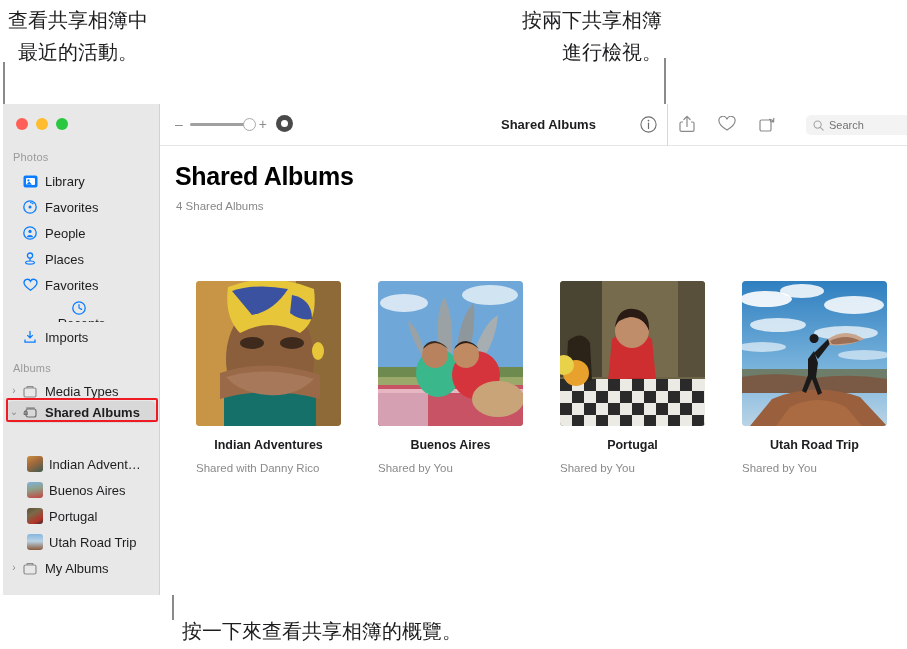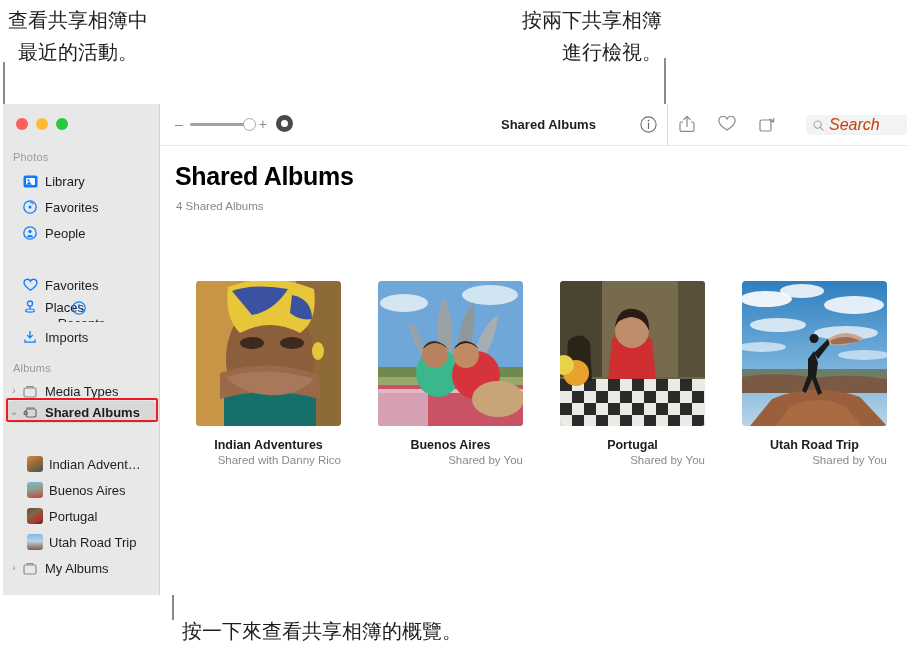--- a/index.html
+++ b/index.html
@@ -224,21 +224,21 @@
     width: 105px;
     height: 20px;
     background: #f3f3f3;
     border-radius: 5px;
     display: flex;
     align-items: center;
     padding: 0 7px;
     box-sizing: border-box;
     gap: 5px;
   }
-  #search-placeholder { font-size: 16px; color: #c2410c; font-style: italic; }
+  #search-placeholder { font-size: 11px; color: #737373; }
 
   
   #content {
     position: absolute;
     left: 157px;
     top: 42px;
     right: 0;
     bottom: 0;
     background: #ffffff;
     overflow: hidden;
@@ -276,22 +276,22 @@
     background: #cccccc;
   }
   .album-name {
     margin-top: 12px;
     text-align: center;
     font-size: 12.5px;
     font-weight: bold;
     color: #1d1d1f;
   }
   .album-sub {
-    margin-top: 2px;
-    text-align: right;
+    margin-top: 10px;
+    text-align: left;
     font-size: 11.5px;
     color: #8a8a8a;
   }
 </style>
 </head>
 <body>
 
 <div class="callout" id="callout-top-left">查看共享相簿中
 最近的活動。</div>
 <div class="callout" id="callout-top-right">按兩下共享相簿
@@ -345,21 +345,21 @@
       <span class="ico">
         <svg width="14" height="14" viewBox="0 0 14 14">
           <circle cx="7" cy="7" r="6.2" fill="none" stroke="#0a7cff" stroke-width="1.3"></circle>
           <circle cx="7" cy="5.4" r="1.6" fill="#0a7cff"></circle>
           <path d="M3.6 11.2 A3.6 3.4 0 0 1 10.4 11.2 Z" fill="#0a7cff"></path>
         </svg>
       </span>
       <span class="lbl">People</span>
     </div>
 
-    <div class="nav-row" style="top:144px;margin-top:48px;">
+    <div class="nav-row" style="top:144px;">
       <span class="twisty"></span>
       <span class="ico">
         <svg width="14" height="14" viewBox="0 0 14 14">
           <circle cx="7" cy="3.6" r="2.6" fill="none" stroke="#0a7cff" stroke-width="1.3"></circle>
           <path d="M7 6.2 L7 9" stroke="#0a7cff" stroke-width="1.3"></path>
           <ellipse cx="7" cy="10.6" rx="4.4" ry="1.6" fill="none" stroke="#0a7cff" stroke-width="1.2"></ellipse>
         </svg>
       </span>
       <span class="lbl">Places</span>
     </div>

